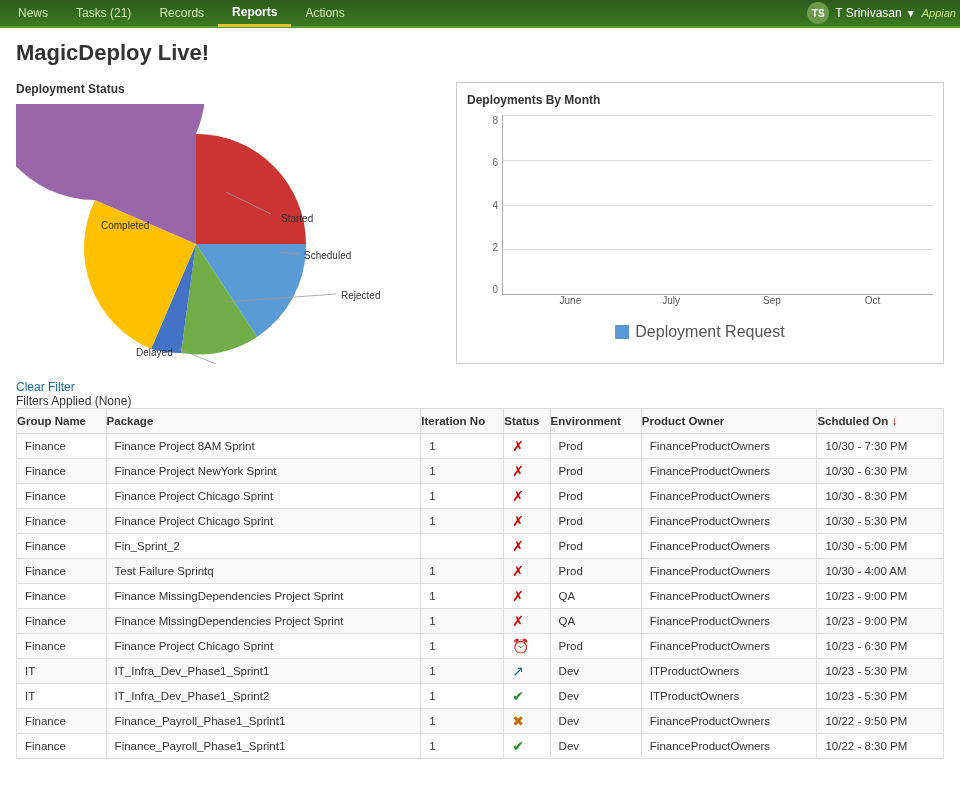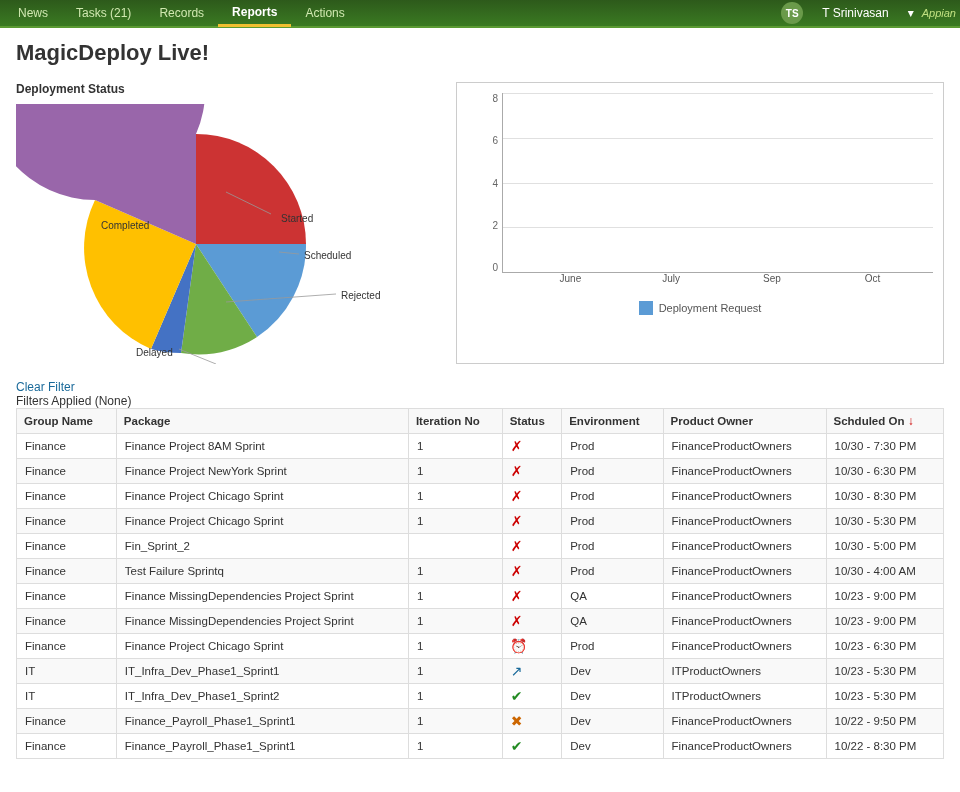--- a/index.html
+++ b/index.html
@@ -30,21 +30,21 @@
     }
     .nav-right {
       margin-left: auto;
       display: flex;
       align-items: center;
       gap: 8px;
     }
     .nav-user {
       display: flex;
       align-items: center;
-      gap: 19px;
+      gap: 6px;
       color: #fff;
       font-size: 12px;
     }
     .nav-avatar {
       width: 22px;
       height: 22px;
       background: #6a9a4a;
       border-radius: 50%;
       display: flex;
       align-items: center;
@@ -100,21 +100,21 @@
     .bar-section {
       flex: 1;
       border: 1px solid #ccc;
       padding: 10px;
     }
     .bar-legend {
       display: flex;
       align-items: center;
       gap: 6px;
       margin-top: 8px;
-      font-size: 11px;
+      font-size: 16px;
       color: #555;
       justify-content: center;
     }
     .legend-color-box {
       width: 14px;
       height: 14px;
     }
 
     
     .filter-area {
@@ -133,21 +133,21 @@
 
     
     .data-table {
       width: 100%;
       border-collapse: collapse;
       font-size: 11.5px;
     }
     .data-table th {
       background: #f8f8f8;
       border: 1px solid #ddd;
-      padding: 5px 7px;
+      padding: 5px 0;
       text-align: left;
       font-weight: bold;
       color: #333;
     }
     .data-table td {
       border: 1px solid #ddd;
       padding: 4px 8px;
       color: #333;
     }
     .data-table tr:nth-child(even) td { background: #f9f9f9; }
@@ -218,20 +218,21 @@
 
           <line x1="210" y1="88" x2="255" y2="110" stroke="#999" stroke-width="0.8"></line>
           <line x1="263" y1="148" x2="283" y2="150" stroke="#999" stroke-width="0.8"></line>
           <line x1="210" y1="198" x2="320" y2="190" stroke="#999" stroke-width="0.8"></line>
           <line x1="163" y1="245" x2="200" y2="260" stroke="#999" stroke-width="0.8"></line>
         </svg>
       </div>
     </div>
 
     <div class="bar-section">
+      <div class="chart-title">Deployments By Month</div>
       <div style="position:relative; height:200px; padding-left:35px;">
 
         <div style="position:absolute;left:0;top:0;bottom:20px;width:35px;display:flex;flex-direction:column;justify-content:space-between;align-items:flex-end;padding-right:4px;">
           <span style="font-size:10px;color:#666;">8</span>
           <span style="font-size:10px;color:#666;">6</span>
           <span style="font-size:10px;color:#666;">4</span>
           <span style="font-size:10px;color:#666;">2</span>
           <span style="font-size:10px;color:#666;">0</span>
         </div>
 

